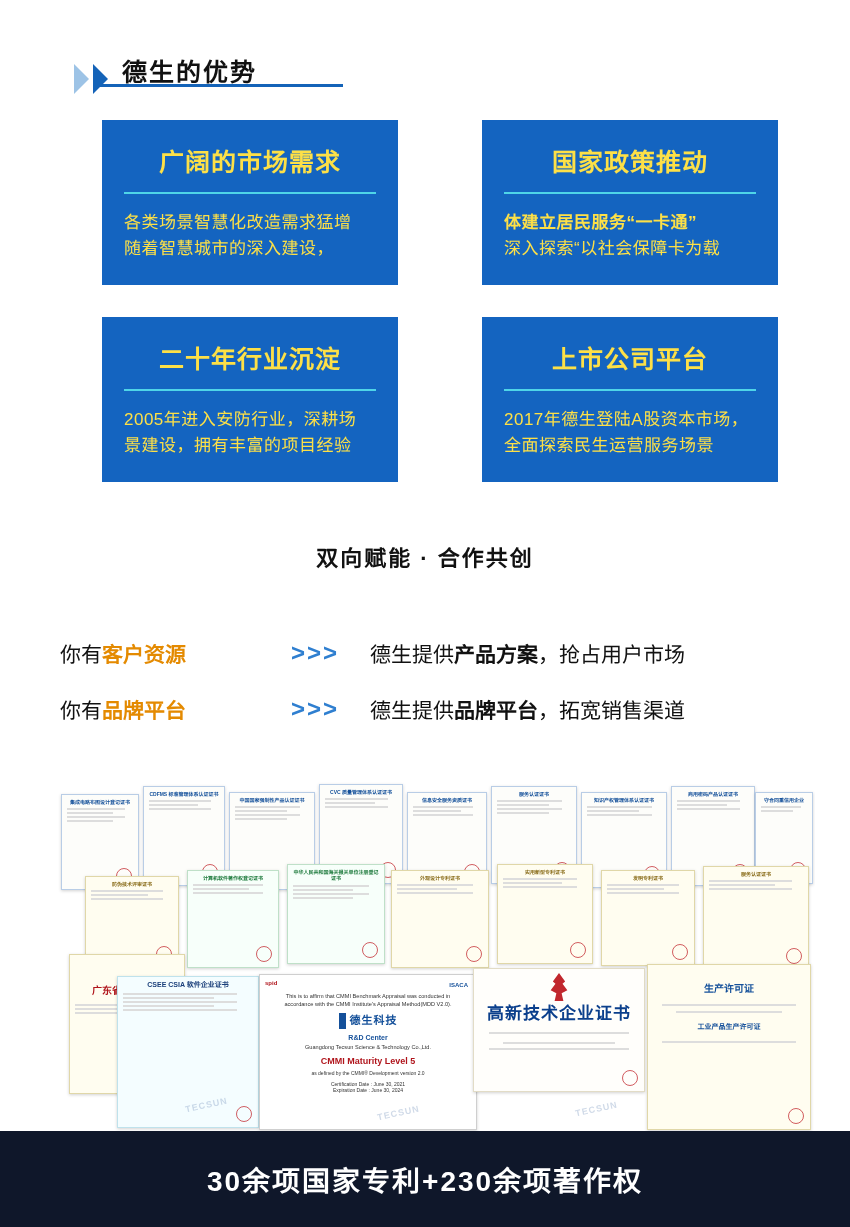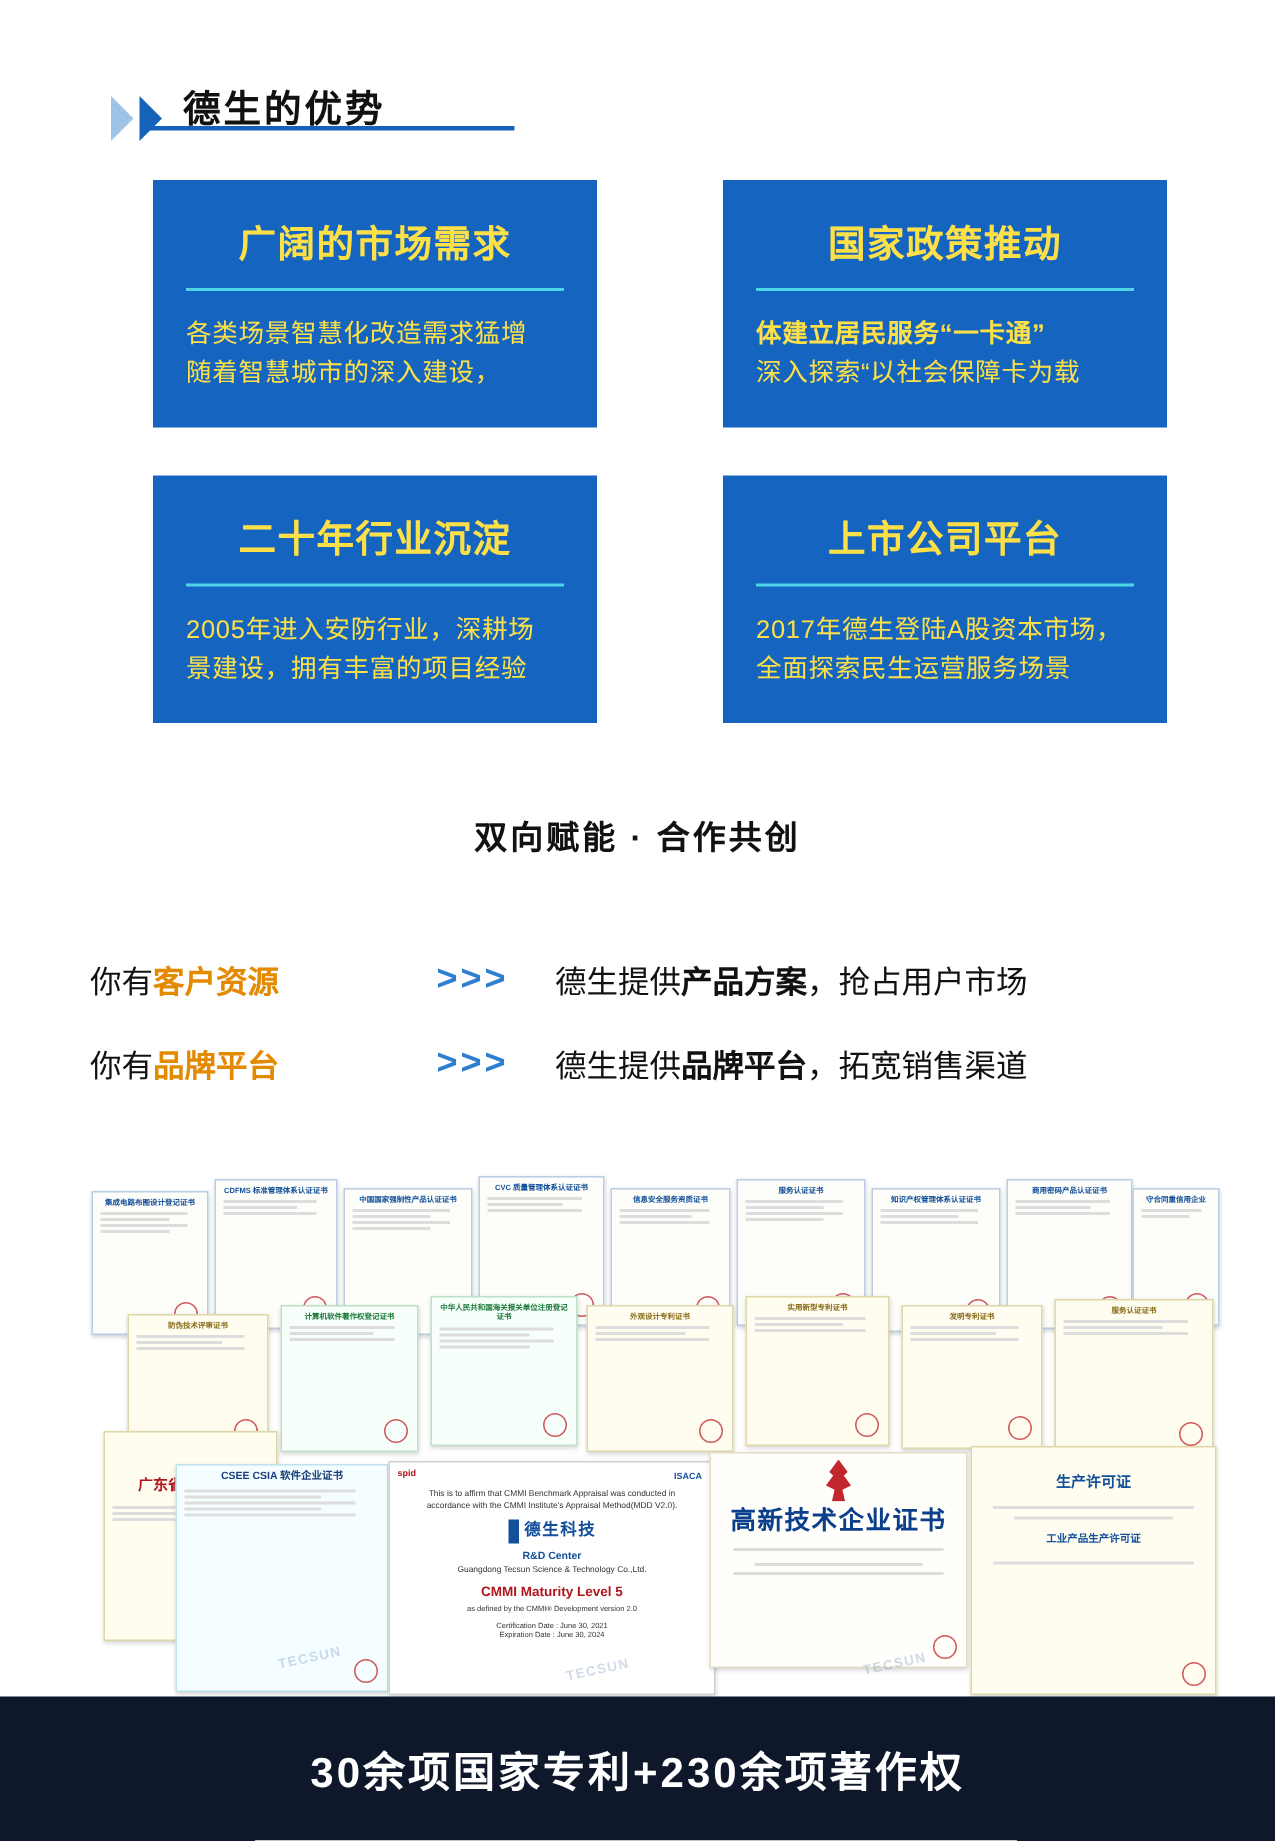--- a/index.html
+++ b/index.html
@@ -519,21 +519,21 @@
       <span class="txt">德生科技</span>
     </div>
     <div style="text-align:center; font-size:7px; font-weight:bold; color:#14509a;">R&amp;D Center</div>
     <div style="text-align:center; font-size:5.6px; margin-top:2px;">Guangdong Tecsun Science &amp; Technology Co.,Ltd.</div>
     <div class="bt">CMMI Maturity Level 5</div>
     <div style="text-align:center; font-size:5px;">as defined by the CMMI® Development version 2.0</div>
     <div style="text-align:center; font-size:5px; margin-top:4px;">Certification Date : June 30, 2021</div>
     <div style="text-align:center; font-size:5px;">Expiration Date : June 30, 2024</div>
   </div>
 
-  <div class="cert" style="left:418px; top:190px; width:172px; height:144px; background:#fffefb; border-color:#e2dcc6;">
+  <div class="cert" style="left:418px; top:190px; width:172px; height:124px; background:#fffefb; border-color:#e2dcc6;">
     <div class="flame"></div>
     <div class="hitech">高新技术企业证书</div>
     <div class="ln m" style="margin:8px auto;"></div>
     <div class="ln s" style="margin:4px auto;"></div>
     <div class="ln m" style="margin:4px auto;"></div>
     <div class="seal"></div>
   </div>
 
   <div class="cert gold" style="left:592px; top:186px; width:164px; height:166px;">
     <div class="cn-title" style="font-size:10px; margin:14px 0 8px;">生产许可证</div>

